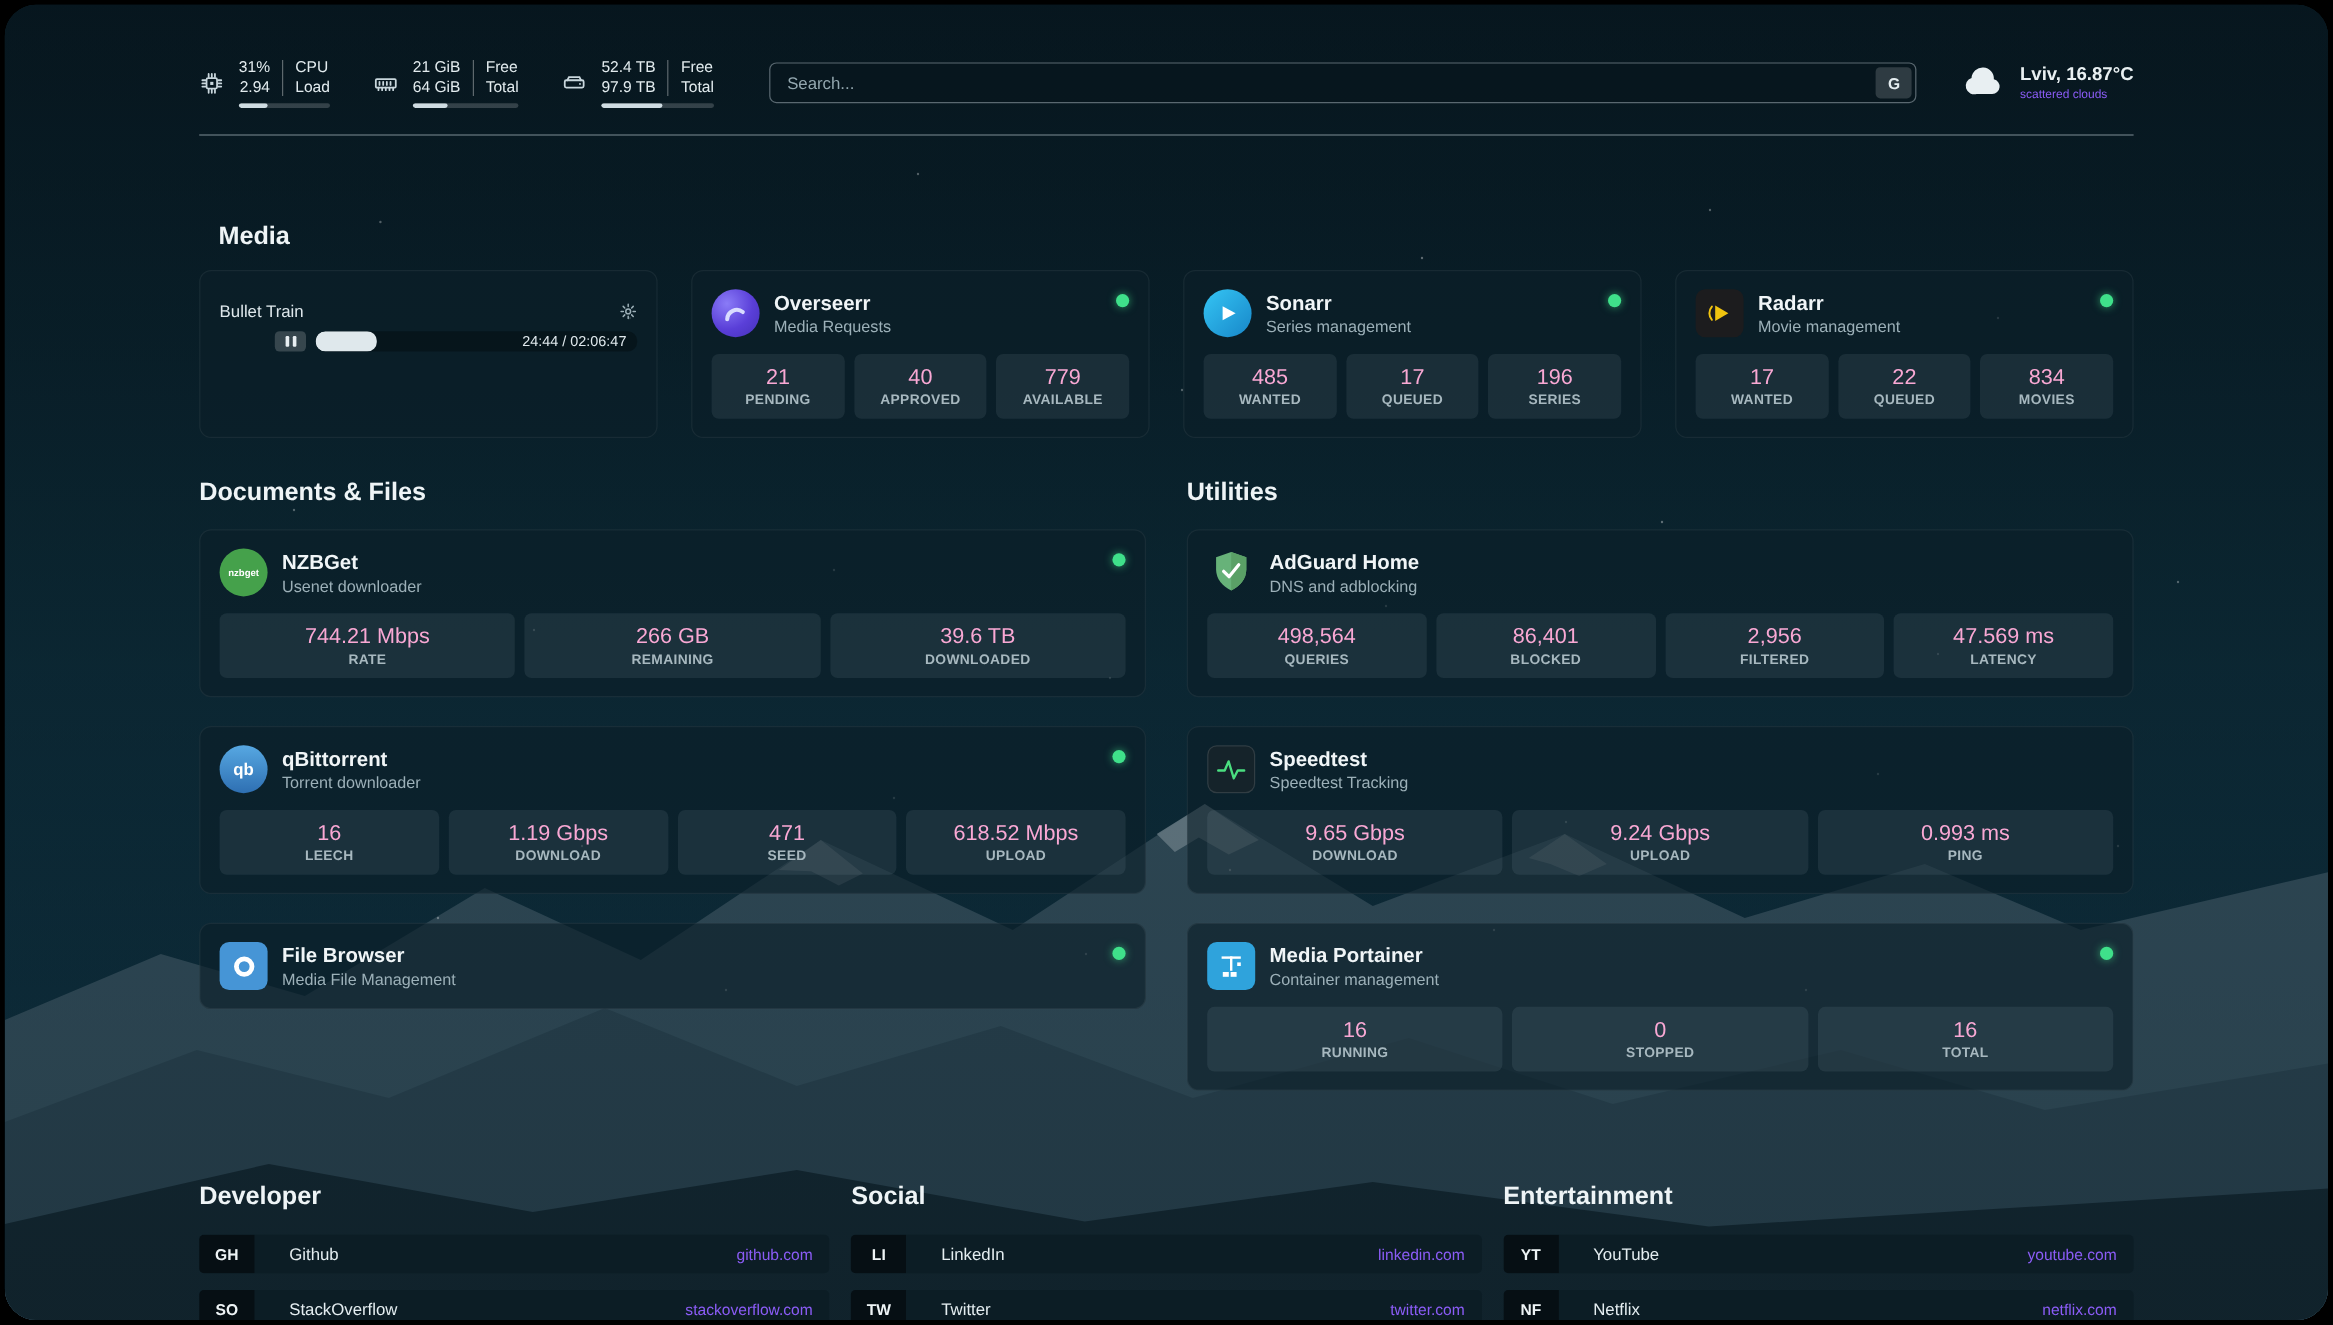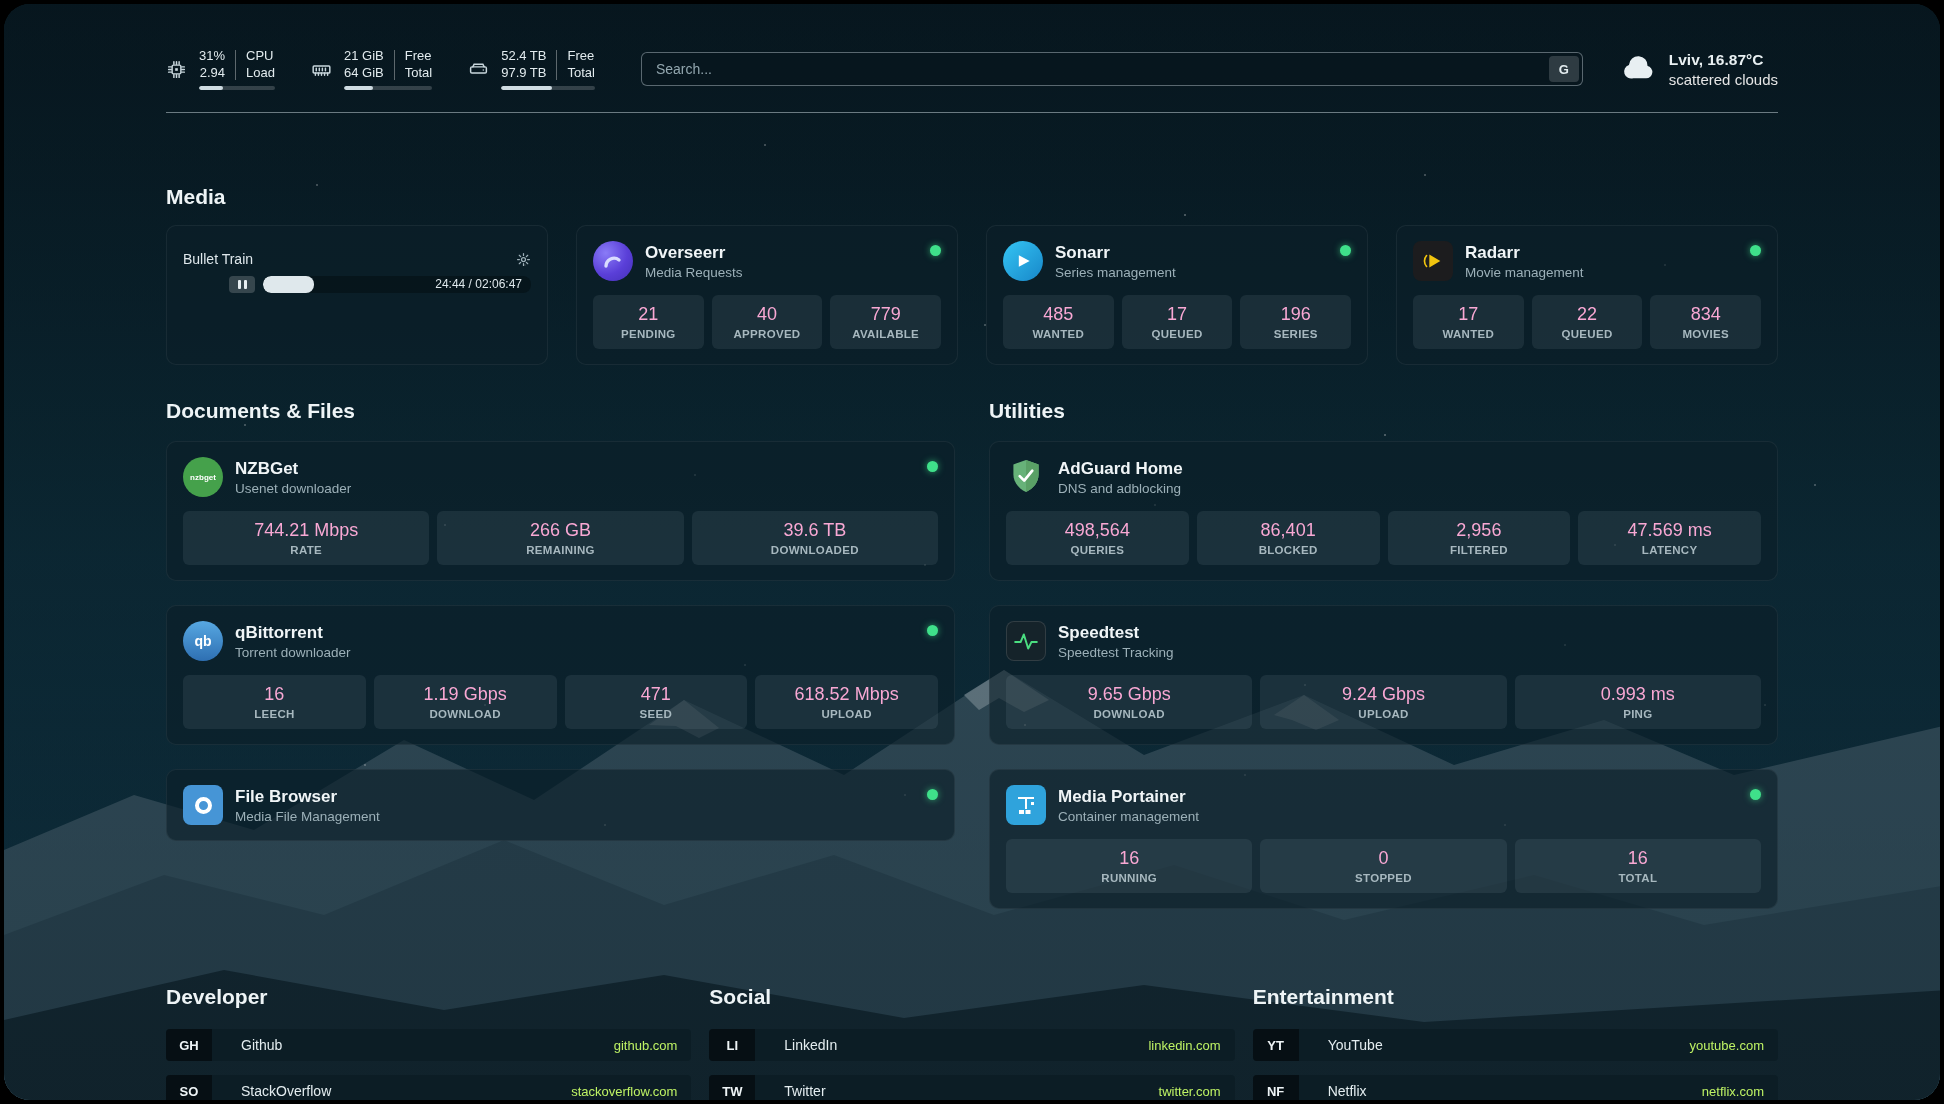--- a/index.html
+++ b/index.html
@@ -33,26 +33,26 @@
   .m-bar { margin-top:5px; height:4px; border-radius:2px; background:rgba(255,255,255,.18); overflow:hidden; }
   .m-fill { height:100%; border-radius:2px; background:#cfdce2; width:0; }
   .searchwrap { flex:1; margin:0 38px 0 46px; position:relative; }
   .search { width:100%; height:34px; border-radius:6px; border:1px solid rgba(190,205,212,.45); background:rgba(8,22,30,.55);
     color:#e4edf0; font-size:14px; padding:0 46px 0 14px; outline:none; font-family:inherit; }
   .search::placeholder { color:#93a7af; }
   .search-btn { position:absolute; right:4px; top:4px; bottom:4px; width:30px; border:none; border-radius:4px;
     background:rgba(255,255,255,.16); color:#e4edf0; font-size:13px; font-weight:700; cursor:pointer; font-family:inherit; }
   .weather { display:flex; align-items:center; gap:12px; }
   .w-loc { font-size:15.5px; font-weight:600; }
-  .w-cond { font-size:15px; color:#e5e5e5; margin-top:2px; }
+  .w-cond { font-size:10px; color:#8b5cf6; margin-top:2px; }
   .divider { margin-top:22px; height:1px; background:rgba(205,220,226,.5); }
 
   
   h2.sec-title { font-size:21px; font-weight:700; color:#eef4f6; }
-  .sec-media > h2 { margin-top:72px; }
+  .sec-media > h2 { margin-top:72px;margin-left:16px; }
   .media-grid { margin-top:16px; display:grid; grid-template-columns:repeat(4,1fr); gap:28px; }
   .two-col { margin-top:34px; display:grid; grid-template-columns:1fr 1fr; gap:34px; }
   .two-col h2 { margin-bottom:18px; }
 
   
   .card { background:rgba(11,31,41,.62); border:1px solid rgba(255,255,255,.06); border-radius:10px; padding:15px 16px; cursor:pointer; }
   .col .card { margin-bottom:24px; }
   .card-head { display:flex; align-items:center; gap:12px; }
   .svc-icon { width:40px; height:40px; flex:0 0 40px; display:flex; align-items:center; justify-content:center; border-radius:8px; overflow:hidden; }
   .svc-icon svg { display:block; }
@@ -88,21 +88,21 @@
   .pl-track { position:relative; flex:1; height:17px; border-radius:8px; background:rgba(4,14,19,.55); overflow:hidden; cursor:pointer; }
   .pl-fill { height:100%; border-radius:8px; background:#dfe8ec; width:0; }
   .pl-time { position:absolute; right:9px; top:0; line-height:17px; font-size:12px; color:#dfe8ec; }
 
   
   .bookmarks { margin-top:52px; display:grid; grid-template-columns:1fr 1fr 1fr; gap:18px; }
   .bm-col h2 { margin-bottom:20px; }
   .bm-row { display:flex; align-items:center; height:32px; margin-bottom:14px; background:rgba(10,25,33,.55); border-radius:4px; overflow:hidden; cursor:pointer; text-decoration:none; color:inherit;gap:16px; }
   .bm-abbr { width:46px; align-self:stretch; background:rgba(5,12,16,.78); color:#eef4f6; font-size:13px; font-weight:700; display:flex; align-items:center; justify-content:center; }
   .bm-name { font-size:14px; color:#e4edf0; margin-left:13px; flex:1; }
-  .bm-url { font-size:13px; color:#bef264; margin-right:14px; }
+  .bm-url { font-size:13px; color:#8b5cf6; margin-right:14px; }
 </style>
 </head>
 <body>
 
 <div class="app">
   <div class="bg-sky"></div>
   <svg class="bg-mountains" viewBox="0 0 1944 560" preserveAspectRatio="none">
     <path fill="#56707e" opacity="0.85" d="M0,310 L130,255 250,290 400,200 530,260 680,160 840,235 1000,130 1140,215 1300,155 1450,225 1600,180 1730,235 1944,185 L1944,560 0,560 Z"></path>
     <path fill="#aebfc8" opacity="0.9" d="M960,155 1000,130 1045,160 1020,172 995,158 975,170 Z"></path>
     <path fill="#a3b5be" opacity="0.85" d="M645,185 680,160 715,188 695,198 672,186 Z"></path>

